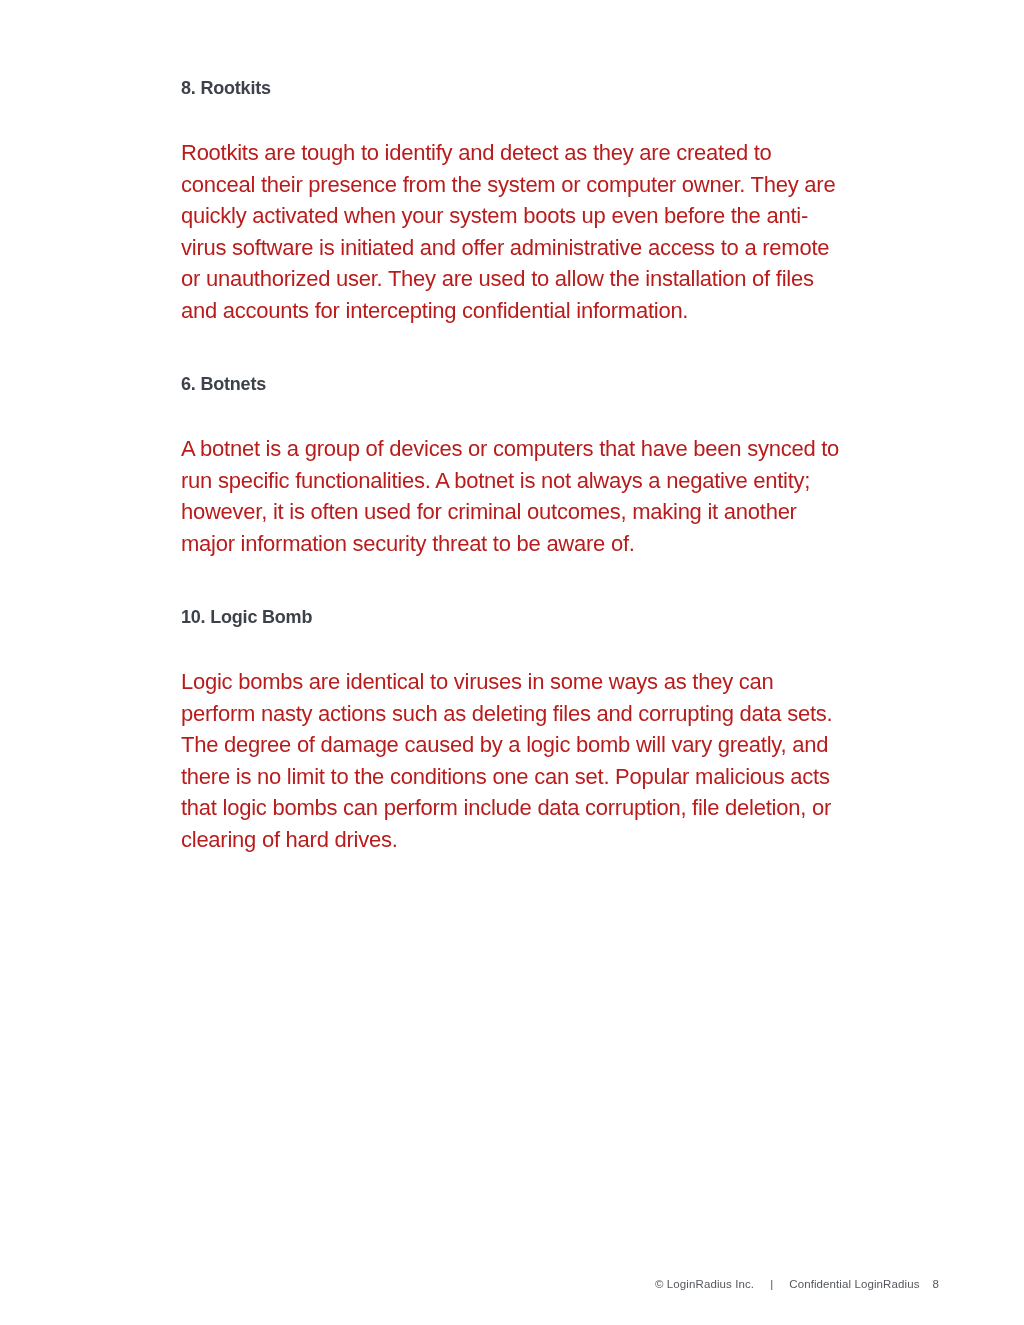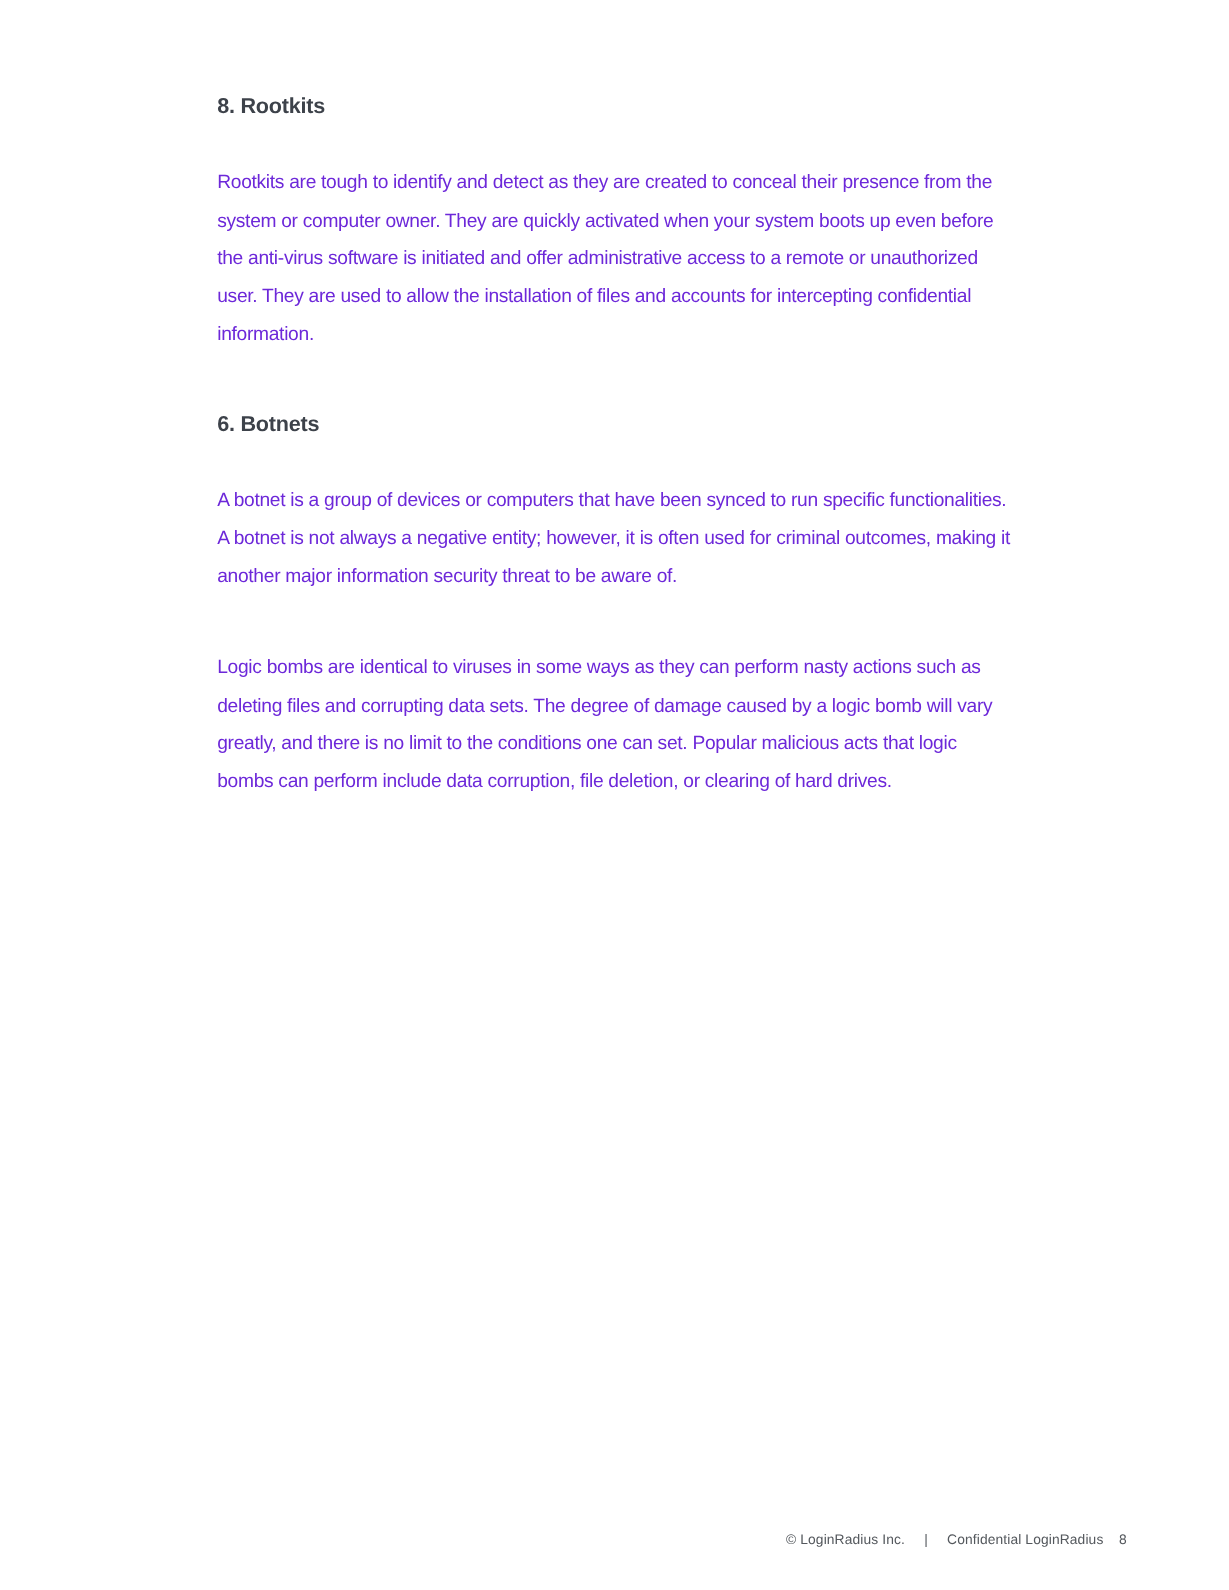--- a/index.html
+++ b/index.html
@@ -24,23 +24,23 @@
   .section { margin: 0 0 0 0; }
   .section-heading {
     font-size: 18px;
     line-height: 26px;
     font-weight: bold;
     color: #3d424a;
     letter-spacing: -0.2px;
     margin: 0 0 36px 0;
   }
   .section-body {
-    font-size: 16px;
+    font-size: 22px;
     line-height: 31.5px;
-    color: #6d28d9;
+    color: #b91c1c;
     letter-spacing: -0.25px;
     margin: 0 0 45px 0;
   }
   .footer {
     position: absolute;
     right: 61px;
     top: 1276px;
     display: flex;
     align-items: flex-end;
     font-size: 11.5px;
@@ -63,20 +63,21 @@
       <h2 class="section-heading">8. Rootkits</h2>
       <p class="section-body">Rootkits are tough to identify and detect as they are created to conceal their presence from the system or computer owner. They are quickly activated when your system boots up even before the anti-virus software is initiated and offer administrative access to a remote or unauthorized user. They are used to allow the installation of files and accounts for intercepting confidential information.</p>
     </div>
 
     <div class="section">
       <h2 class="section-heading">6. Botnets</h2>
       <p class="section-body">A botnet is a group of devices or computers that have been synced to run specific functionalities. A botnet is not always a negative entity; however, it is often used for criminal outcomes, making it another major information security threat to be aware of.</p>
     </div>
 
     <div class="section">
+      <h2 class="section-heading">10. Logic Bomb</h2>
       <p class="section-body">Logic bombs are identical to viruses in some ways as they can perform nasty actions such as deleting files and corrupting data sets. The degree of damage caused by a logic bomb will vary greatly, and there is no limit to the conditions one can set. Popular malicious acts that logic bombs can perform include data corruption, file deletion, or clearing of hard drives.</p>
     </div>
 
   </div>
 
   <div class="footer">
     <span class="seg-copyright">© LoginRadius Inc.</span>
     <span class="seg-separator">|</span>
     <span class="seg-label">Confidential LoginRadius</span>
     <span class="seg-page">8</span>

